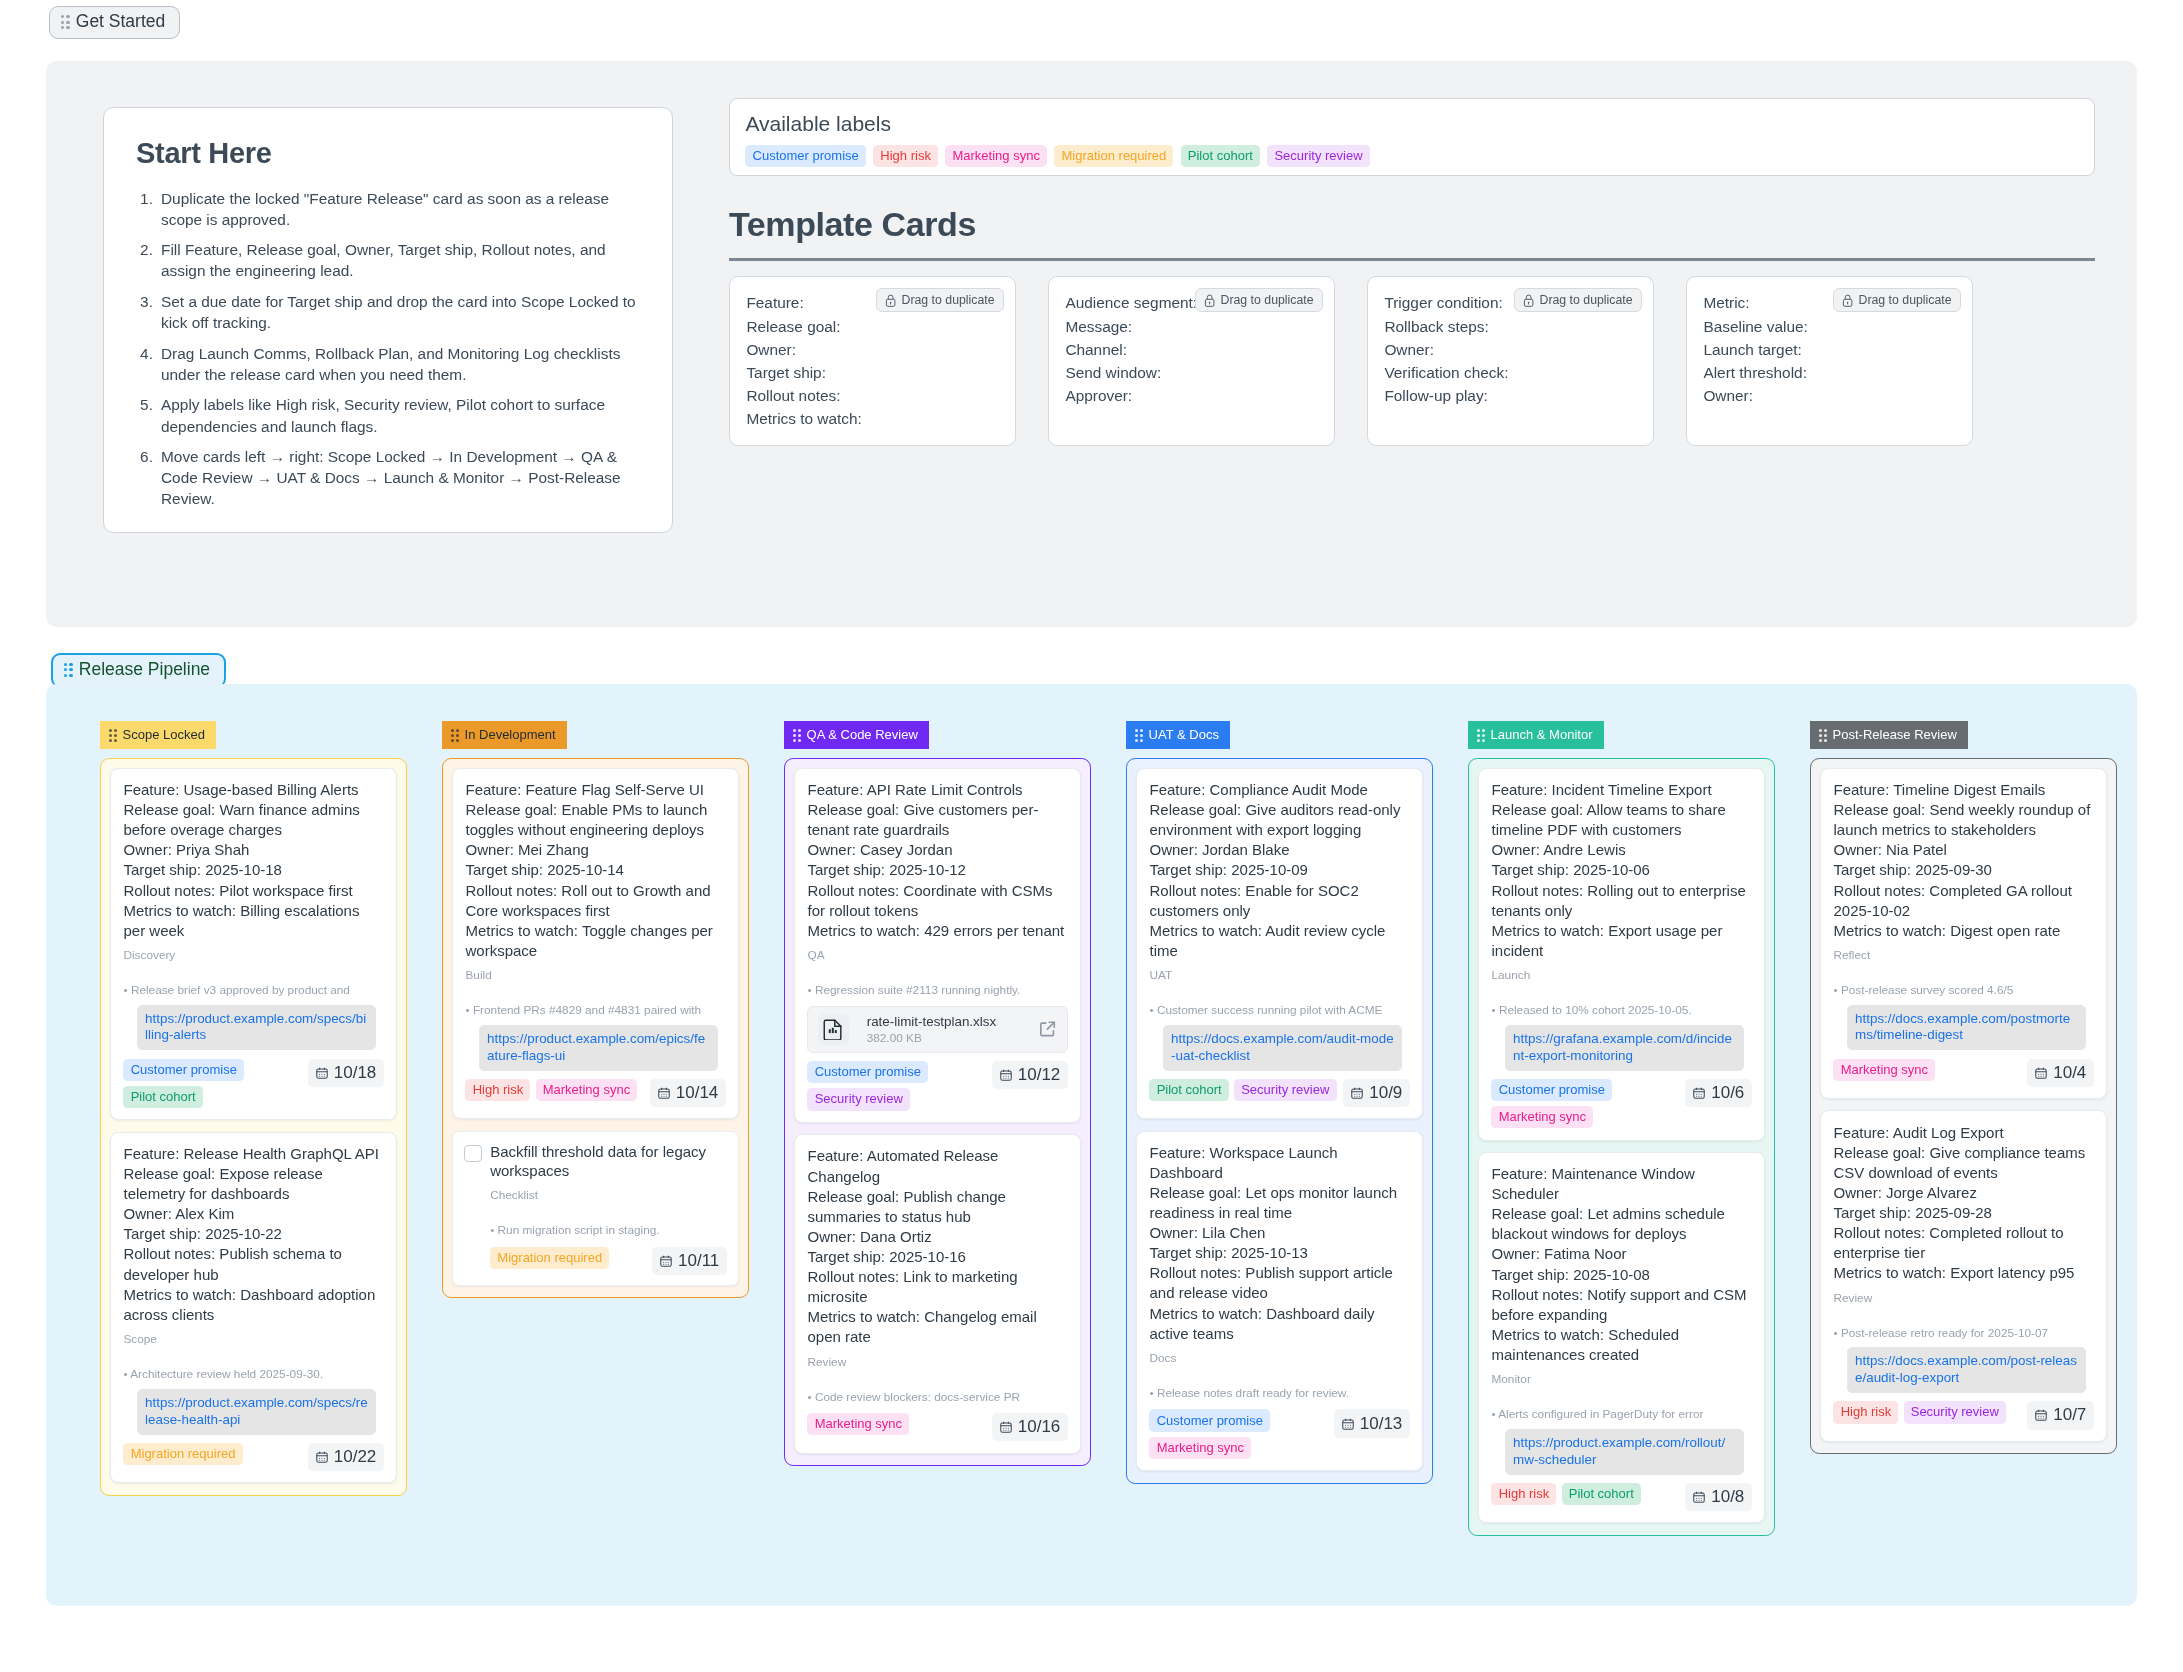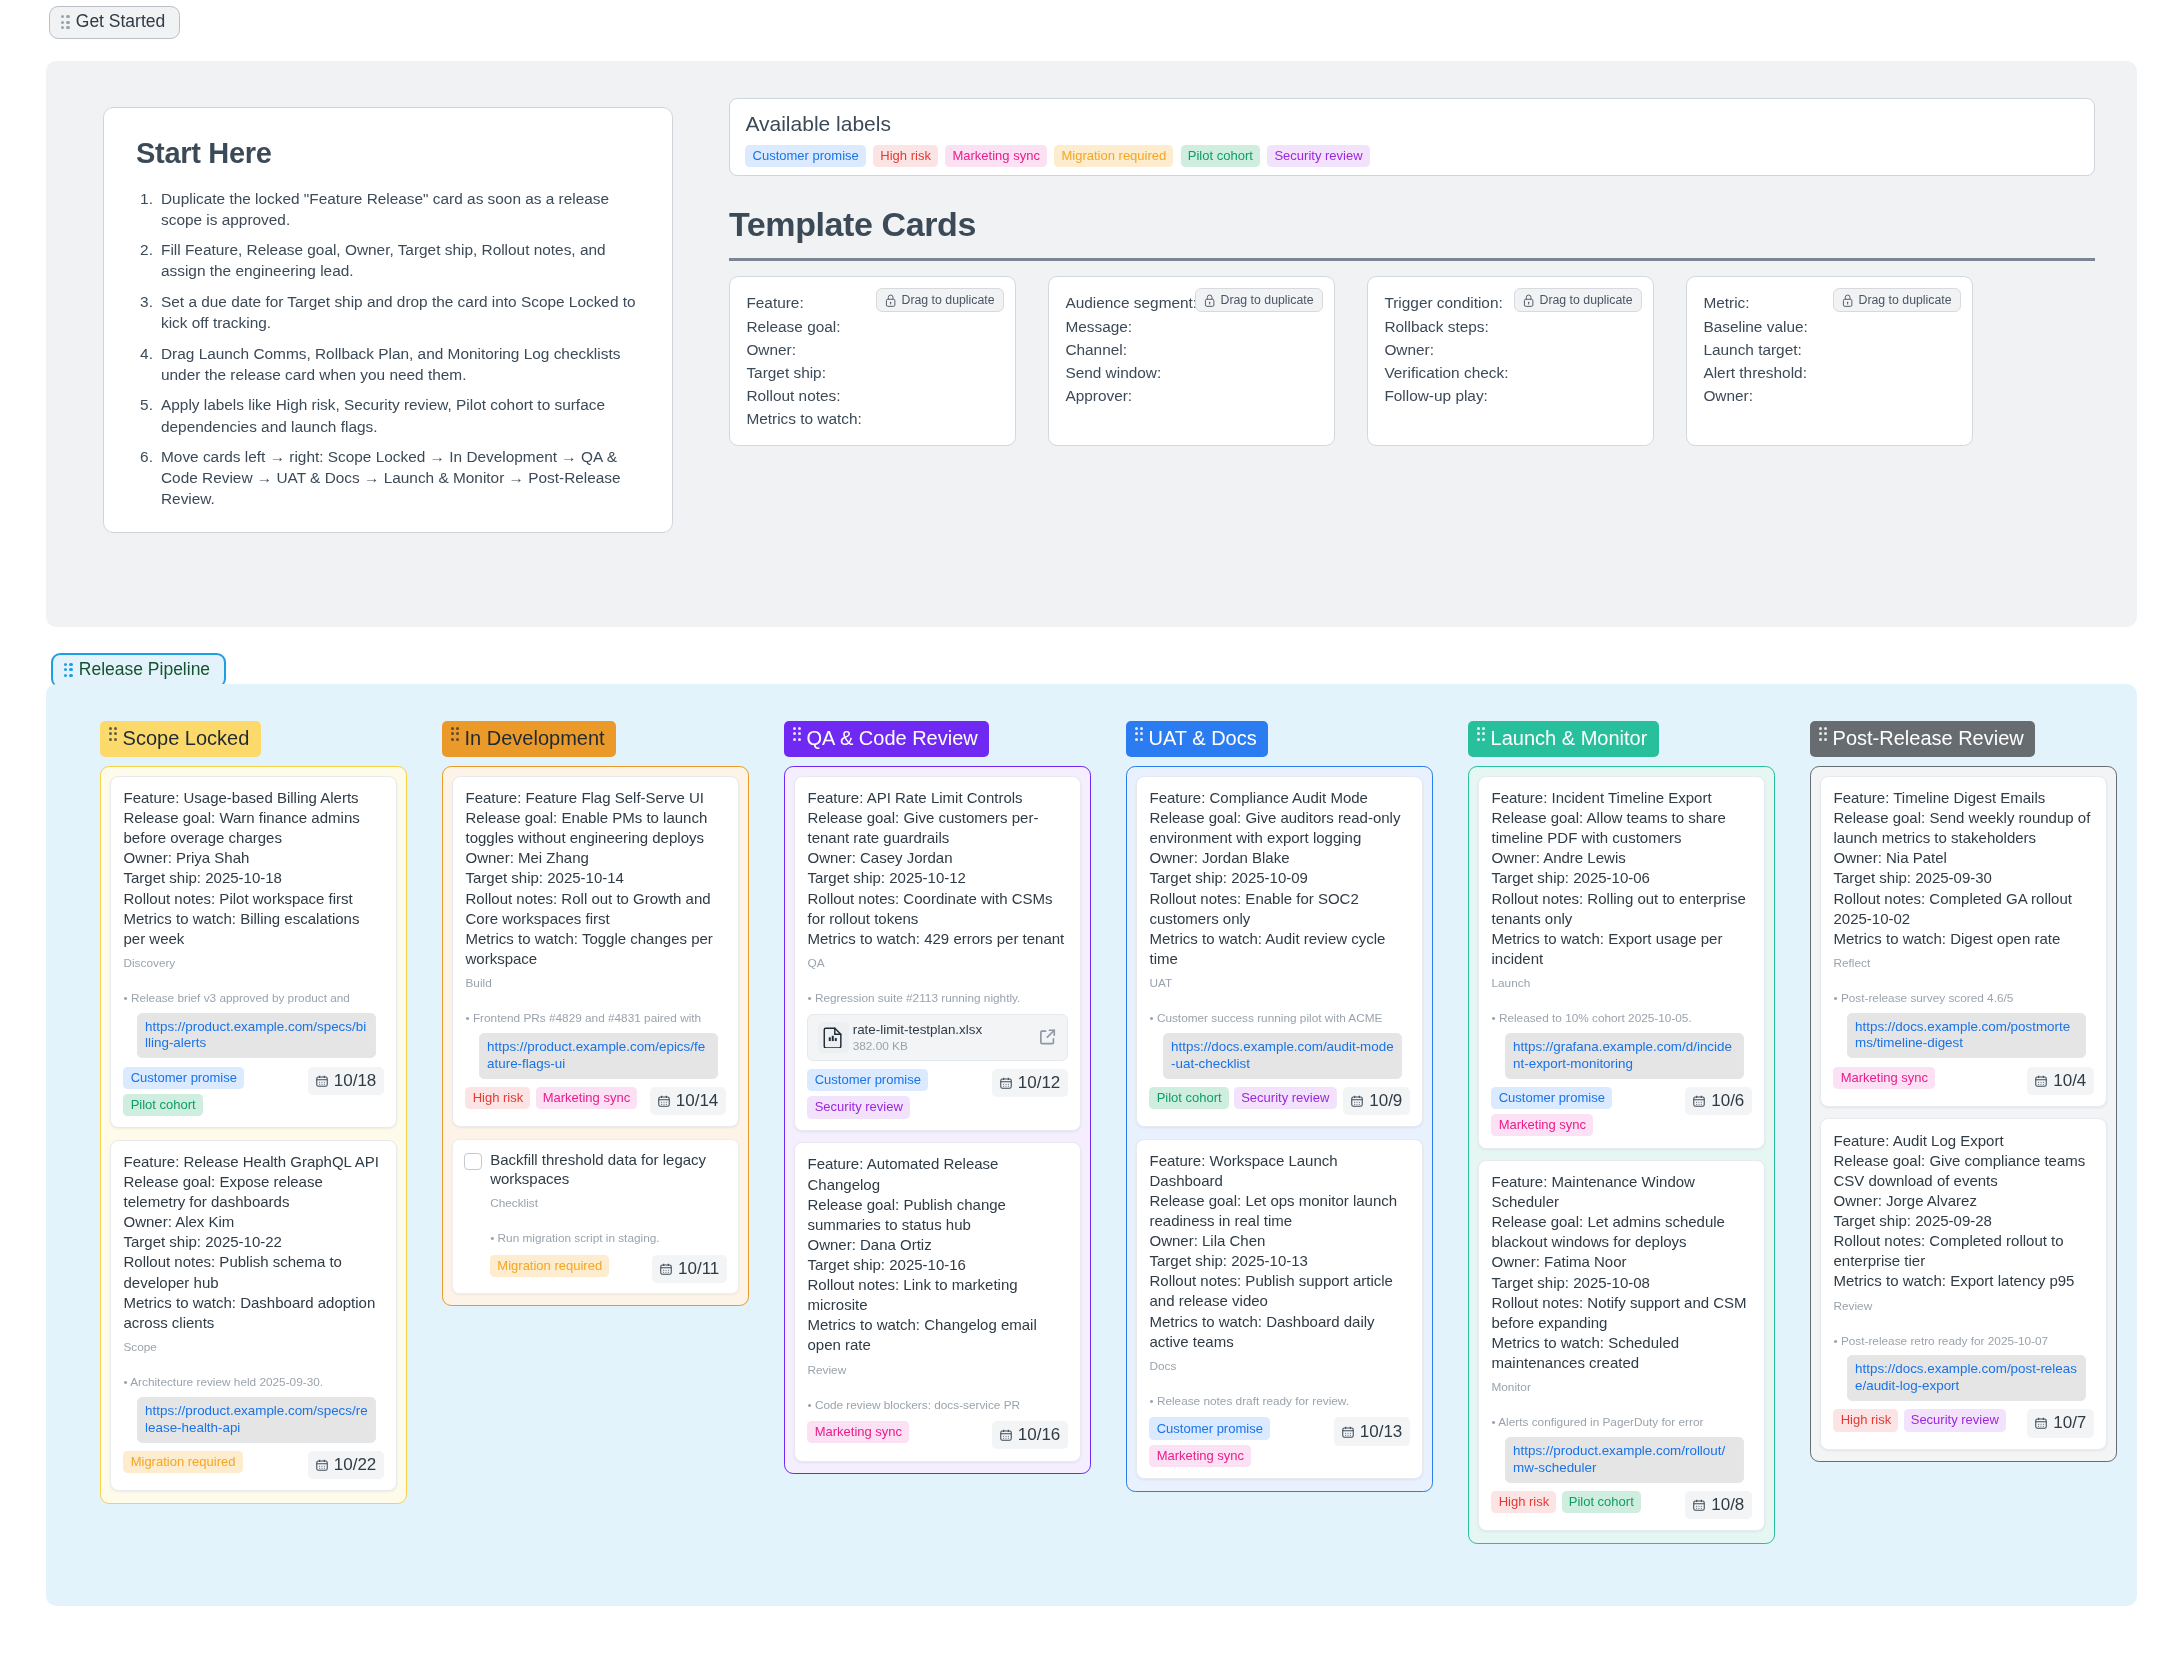--- a/index.html
+++ b/index.html
@@ -133,24 +133,24 @@
     width: 2091px; height: 922px;
     background: #e3f3fb;
     border-radius: 10.3px;
   }
   .cols {
     position: absolute; left: 54px; top: 37px;
     display: flex; gap: 35px; align-items: flex-start;
   }
   .col { width: 307px; }
   .col-head {
-    display: inline-flex; align-items: flex-start; gap: 5.1px;
-    border-radius: 5px;
+    display: inline-flex; align-items: flex-end; gap: 5.1px;
+    border-radius: 0;
     padding: 6.2px 11.3px 7.2px 9.2px;
-    font-size: 20px;
+    font-size: 13px;
     color: #ffffff;
     margin-bottom: 8.2px;
     white-space: nowrap;
   }
   .col-head .grip i { background: rgba(255,255,255,.85); }
   .col-head.dark-text { color: #1f2a33; }
   .col-head.dark-text .grip i { background: rgba(31,42,51,.7); }
 
   .col-body {
     border-radius: 9.2px;
@@ -184,21 +184,21 @@
     line-height: 1.26;
     color: #1a73e8;
     word-break: break-all;
   }
   .attach {
     margin-top: 7.2px;
     background: #f3f4f6;
     border: 1px solid #e5e8ec;
     border-radius: 6.2px;
     padding: 7.2px 9.2px;
-    display: flex; align-items: center; gap: 4px;
+    display: flex; align-items: center; gap: 18px;
   }
   .attach-ico { flex: 0 0 auto; width: 31px; height: 31px;
     background:#edeff2; border-radius:5.1px; display:flex; align-items:center; justify-content:center; }
   .attach-meta { flex: 1 1 auto; min-width: 0; }
   .attach-name { font-size: 13.4px; color:#2f3b45; line-height:1.18; word-break: break-word; }
   .attach-size { font-size: 11.8px; color:#9aa3ad; margin-top:1px; }
   .attach-open { flex:0 0 auto; width: 19.5px; height: 19.5px; }
 
   .card-foot {
     display: flex; align-items: flex-start; justify-content: space-between;

